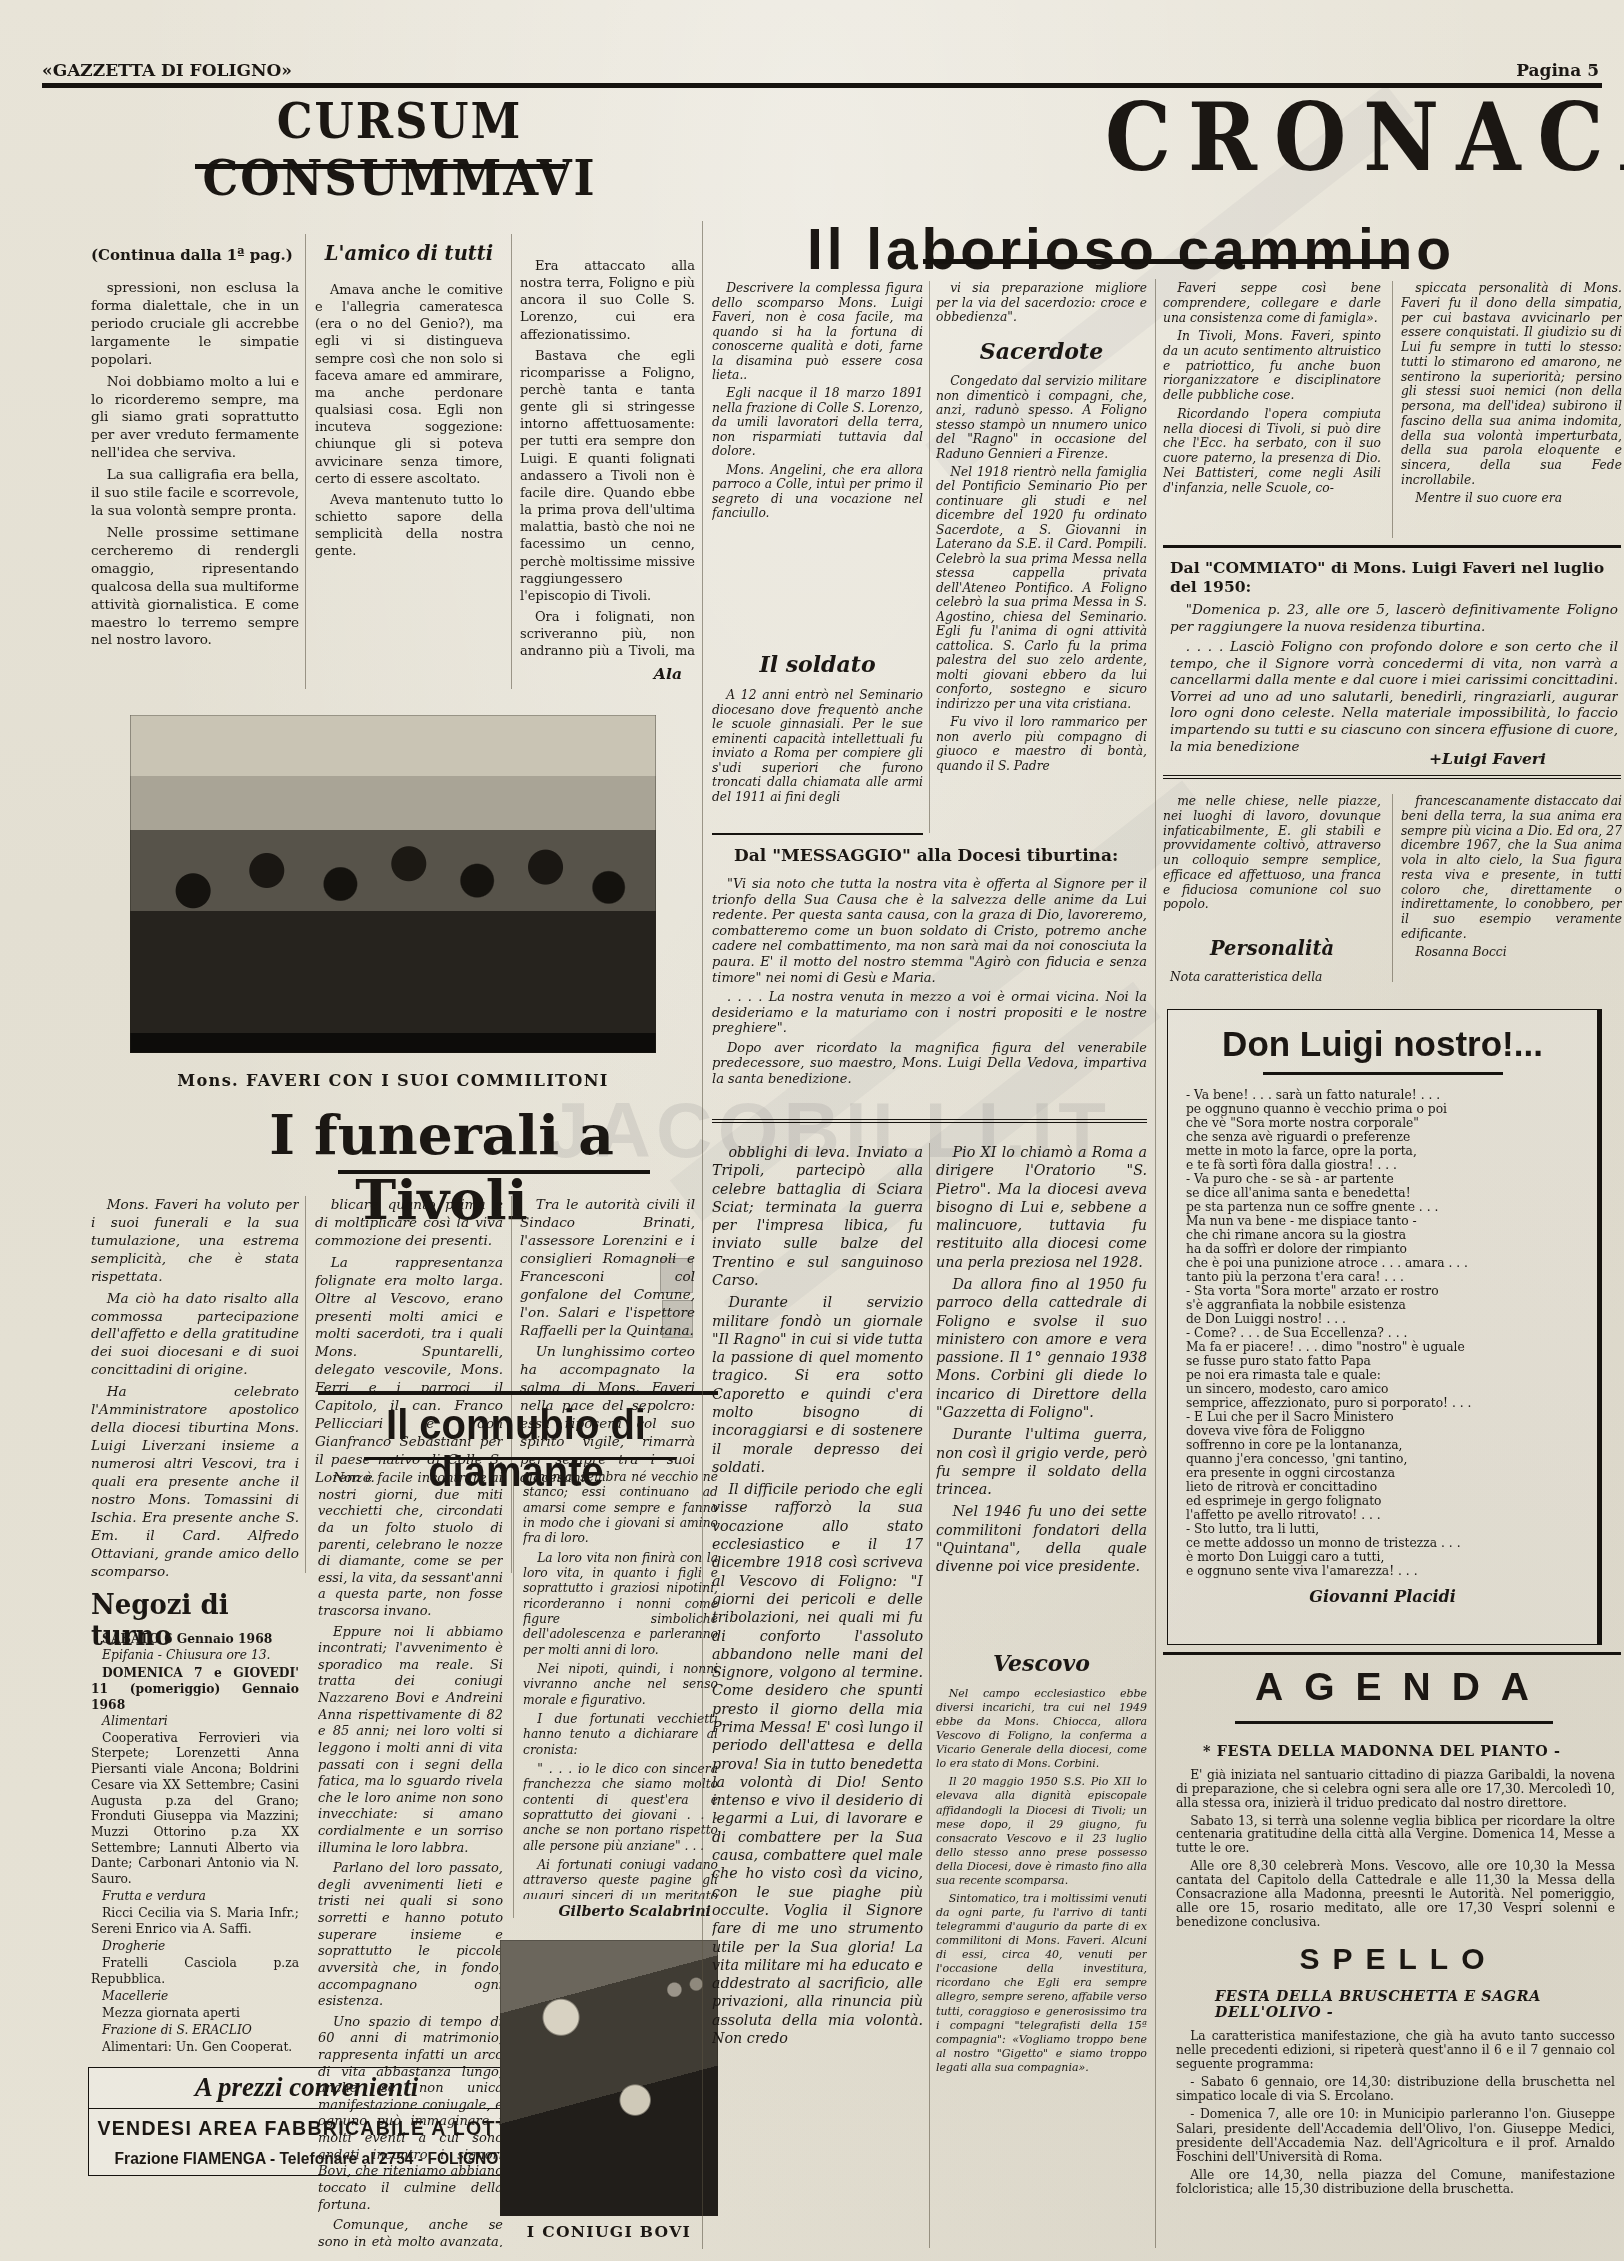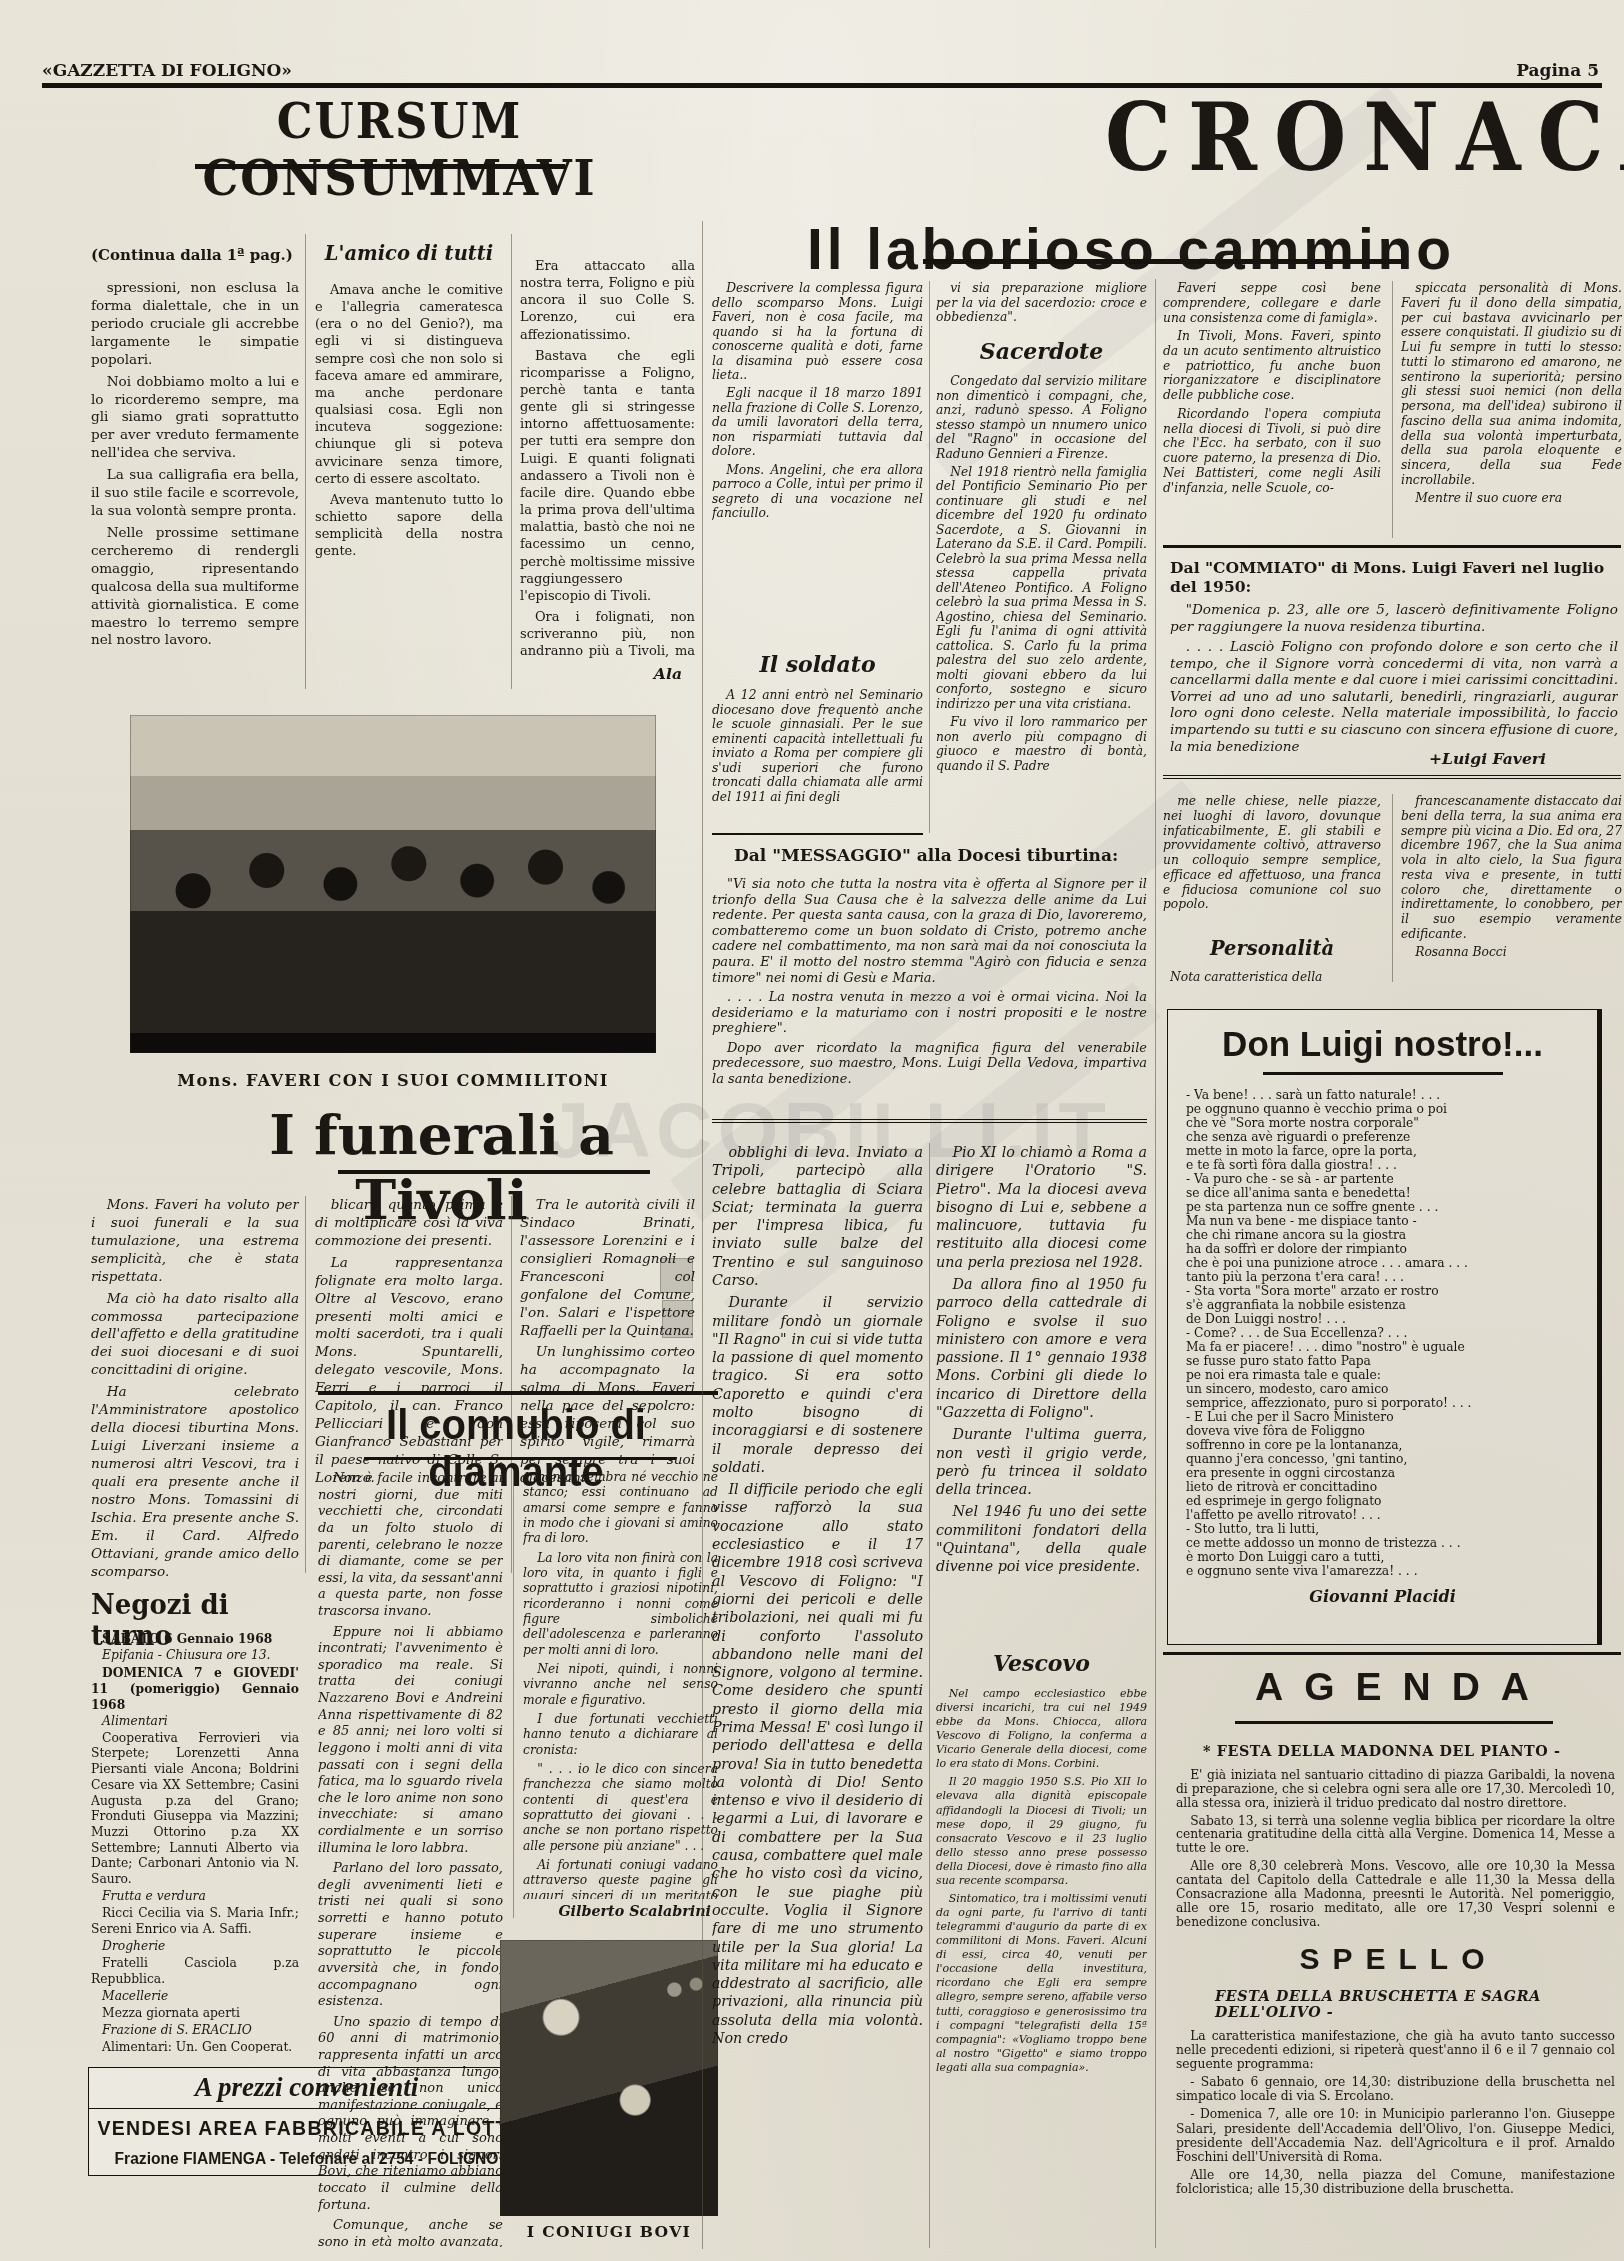--- a/index.html
+++ b/index.html
@@ -286,21 +286,21 @@
   <div class="rule" style="left:712px;top:1122px;width:435px;height:1.3px;"></div>
 
   <div class="col ital" style="left:712px;top:1143px;width:211px;height:1102px;font-size:14.3px;line-height:1.28;">
       <p>obblighi di leva. Inviato a Tripoli, partecipò alla celebre battaglia di Sciara Sciat; terminata la guerra per l'impresa libica, fu inviato sulle balze del Trentino e sul sanguinoso Carso.</p>
       <p>Durante il servizio militare fondò un giornale "Il Ragno" in cui si vide tutta la passione di quel momento tragico. Si era sotto Caporetto e quindi c'era molto bisogno di incoraggiarsi e di sostenere il morale depresso dei soldati.</p>
       <p>Il difficile periodo che egli visse rafforzò la sua vocazione allo stato ecclesiastico e il 17 dicembre 1918 così scriveva al Vescovo di Foligno: "I giorni dei pericoli e delle tribolazioni, nei quali mi fu di conforto l'assoluto abbandono nelle mani del Signore, volgono al termine. Come desidero che spunti presto il giorno della mia Prima Messa! E' così lungo il periodo dell'attesa e della prova! Sia in tutto benedetta la volontà di Dio! Sento intenso e vivo il desiderio di legarmi a Lui, di lavorare e di combattere per la Sua causa, combattere quel male che ho visto così da vicino, con le sue piaghe più occulte. Voglia il Signore fare di me uno strumento utile per la Sua gloria! La vita militare mi ha educato e addestrato al sacrificio, alle privazioni, alla rinuncia più assoluta della mia volontà. Non credo</p>
     </div>
   <div class="col ital" style="left:936px;top:1143px;width:211px;height:500px;font-size:14.3px;line-height:1.28;">
       <p>Pio XI lo chiamò a Roma a dirigere l'Oratorio "S. Pietro". Ma la diocesi aveva bisogno di Lui e, sebbene a malincuore, tuttavia fu restituito alla diocesi come una perla preziosa nel 1928.</p>
       <p>Da allora fino al 1950 fu parroco della cattedrale di Foligno e svolse il suo ministero con amore e vera passione. Il 1° gennaio 1938 Mons. Corbini gli diede lo incarico di Direttore della "Gazzetta di Foligno".</p>
-      <p>Durante l'ultima guerra, non vestì il grigio verde, però fu trincea il soldato della trincea.</p>
+      <p>Durante l'ultima guerra, non così il grigio verde, però fu sempre il soldato della trincea.</p>
       <p>Nel 1946 fu uno dei sette commilitoni fondatori della "Quintana", della quale divenne poi vice presidente.</p>
     </div>
   <div class="subhead" style="left:936px;top:1650px;width:211px;font-size:22px;">Vescovo</div>
   <div class="col ital" style="left:936px;top:1687px;width:211px;height:559px;font-size:11px;line-height:1.28;">
       <p>Nel campo ecclesiastico ebbe diversi incarichi, tra cui nel 1949 ebbe da Mons. Chiocca, allora Vescovo di Foligno, la conferma a Vicario Generale della diocesi, come lo era stato di Mons. Corbini.</p>
       <p>Il 20 maggio 1950 S.S. Pio XII lo elevava alla dignità episcopale affidandogli la Diocesi di Tivoli; un mese dopo, il 29 giugno, fu consacrato Vescovo e il 23 luglio dello stesso anno prese possesso della Diocesi, dove è rimasto fino alla sua recente scomparsa.</p>
       <p>Sintomatico, tra i moltissimi venuti da ogni parte, fu l'arrivo di tanti telegrammi d'augurio da parte di ex commilitoni di Mons. Faveri. Alcuni di essi, circa 40, venuti per l'occasione della investitura, ricordano che Egli era sempre allegro, sempre sereno, affabile verso tutti, coraggioso e generosissimo tra i compagni "telegrafisti della 15ª compagnia": «Vogliamo troppo bene al nostro "Gigetto" e siamo troppo legati alla sua compagnia».</p>
     </div>
   <div class="vrule" style="left:929px;top:1143px;height:1105px;"></div>
 

